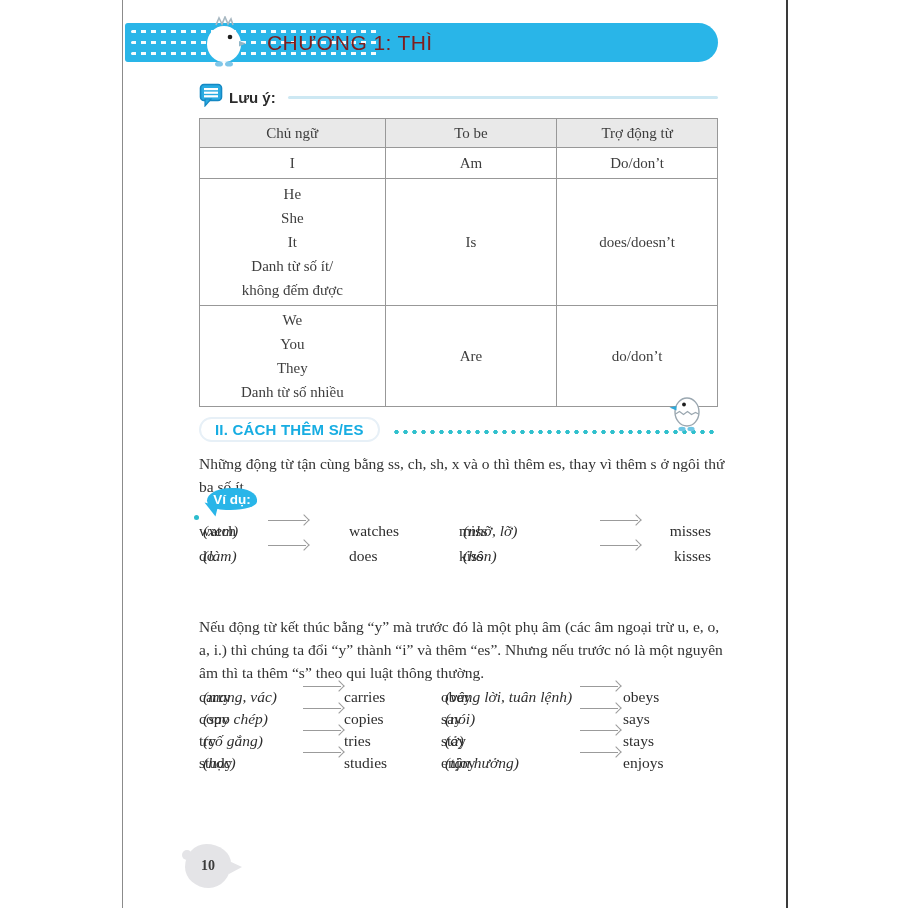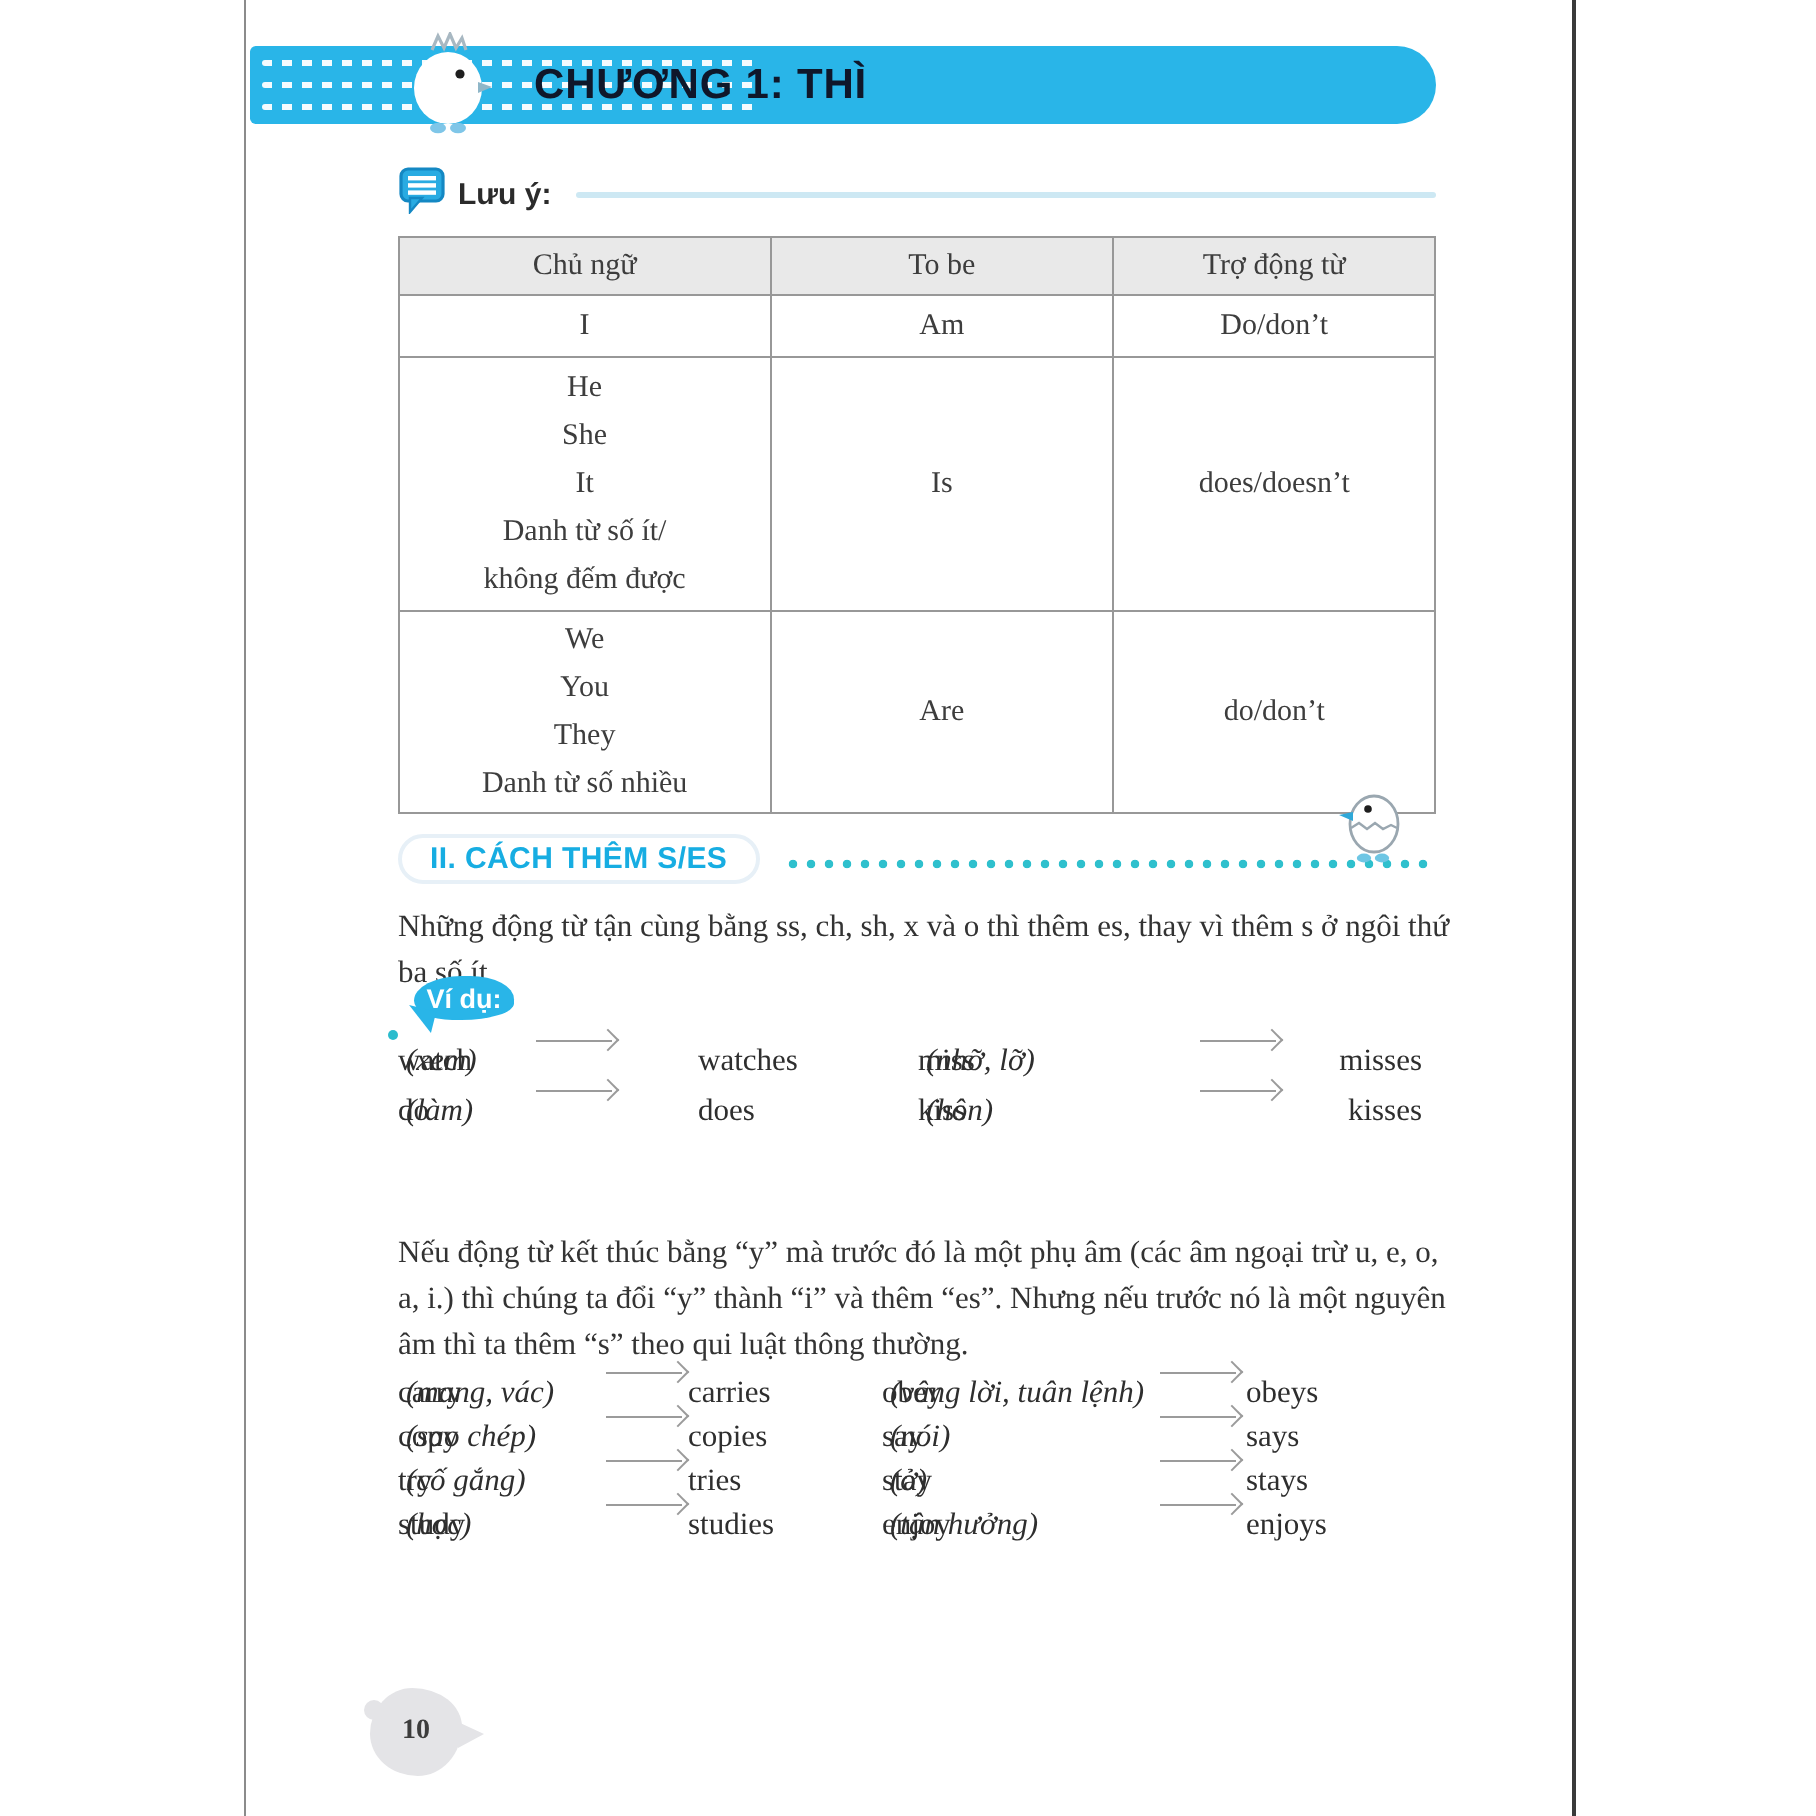--- a/index.html
+++ b/index.html
@@ -8,22 +8,22 @@
   .page{position:absolute;left:122px;top:0;width:663px;height:908px;background:#fff;
         border-left:1px solid #8b8b8b;border-right:2px solid #3a3a3a;}
 
   
   .banner{position:absolute;top:23px;left:2px;width:593px;height:39px;background:#29b5e8;
           border-radius:3px 20px 20px 3px;}
   .dash{position:absolute;left:6px;width:248px;height:3px;border-radius:2px;
         background:repeating-linear-gradient(90deg,rgba(255,255,255,.95) 0 5px,transparent 5px 10px);}
   .d1{top:7px}.d2{top:18px}.d3{top:29px}
   .banner-bird{position:absolute;left:76px;top:-7px;}
-  .banner-title{position:absolute;left:142px;top:0;line-height:39px;color:#0f172a;
-        font-family:"Liberation Sans",sans-serif;font-weight:700;font-size:21px;letter-spacing:.4px;}
+  .banner-title{position:absolute;left:142px;top:0;line-height:39px;color:#7f1d1d;
+        font-family:"Liberation Sans",sans-serif;font-weight:400;font-size:21px;letter-spacing:.4px;}
 
   
   .note-row{position:absolute;top:84px;left:76px;width:519px;height:26px;display:flex;align-items:center;}
   .note-label{font-family:"Liberation Sans",sans-serif;font-size:15px;font-weight:600;color:#2b2b2b;margin:0 4px 0 5px;}
   .note-line{flex:1;height:3px;background:#cde8f3;border-radius:3px;margin-left:8px;}
 
   
   table.grammar{position:absolute;top:118px;left:76px;width:519px;border-collapse:collapse;
         font-size:15px;color:#3d3d3d;text-align:center;}
   table.grammar th,table.grammar td{border:1px solid #989898;font-weight:normal;padding:2px 4px;line-height:24px;vertical-align:middle;}

